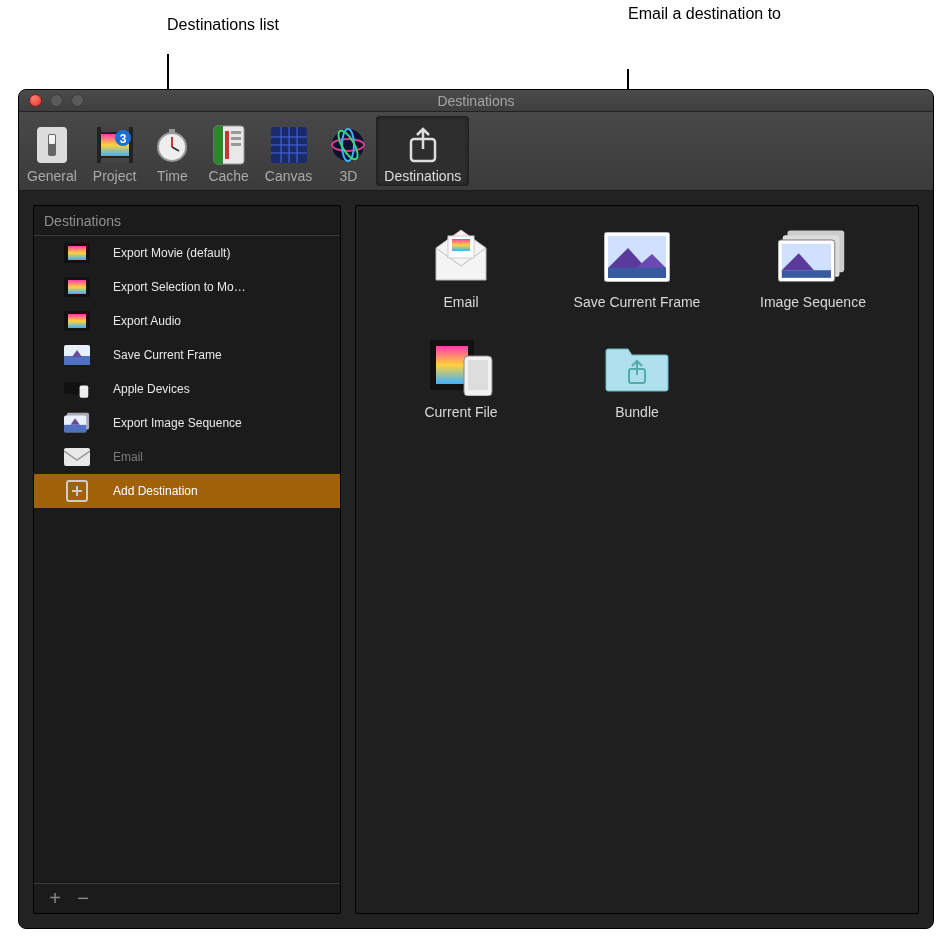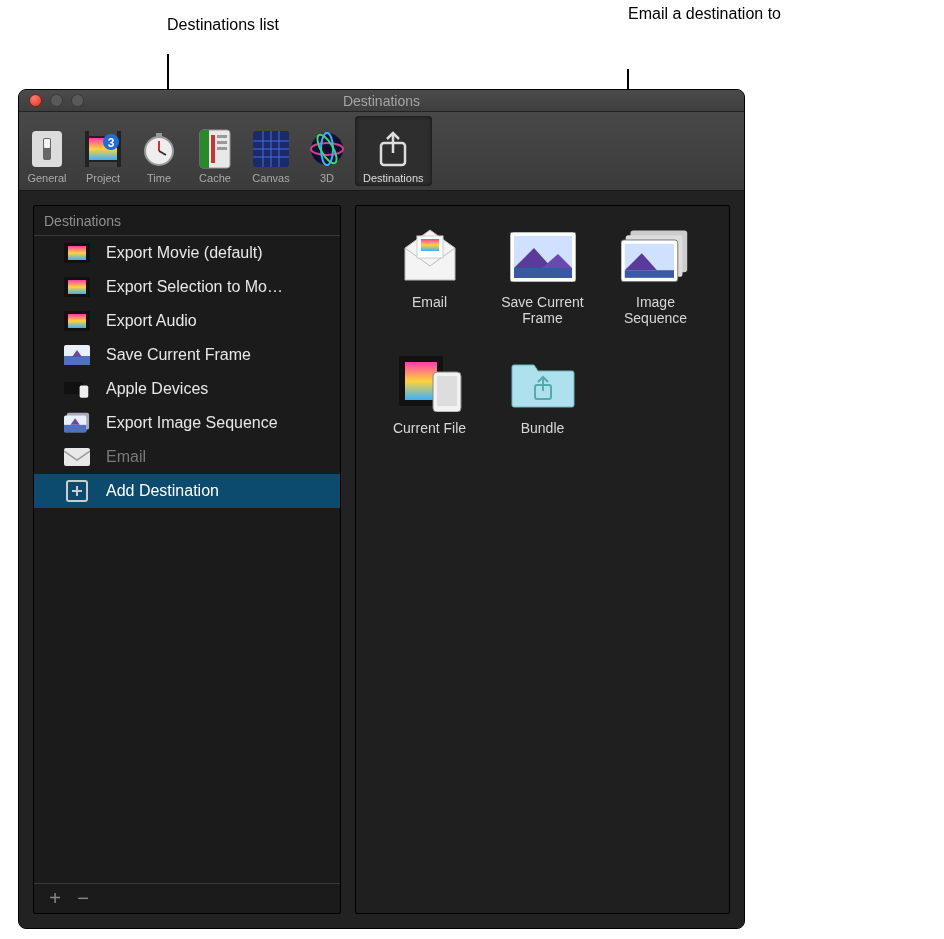--- a/index.html
+++ b/index.html
@@ -23,21 +23,21 @@
   .callout-line {
     position: absolute;
     background: #000;
   }
 
   
   .window {
     position: absolute;
     top: 89px;
     left: 18px;
-    width: 727px;
+    width: 916px;
     height: 840px;
     background: #323232;
     border: 1px solid #000;
     border-radius: 8px;
     box-shadow: 0 0 0 1px #555 inset;
     display: flex;
     flex-direction: column;
     overflow: hidden;
   }
 
@@ -84,21 +84,21 @@
     justify-content: flex-end;
     gap: 3px;
     padding: 4px 8px 2px;
     cursor: pointer;
   }
   .tool.active {
     background: #2e2e2e;
     border-radius: 4px;
     box-shadow: inset 0 0 4px #111;
   }
-  .tool-label { color: #aaa; font-size: 11px; white-space: nowrap; }
+  .tool-label { color: #aaa; font-size: 14px; white-space: nowrap; }
   .tool.active .tool-label { color: #ddd; }
   .tool-icon {
     width: 40px; height: 40px;
     display: flex; align-items: center; justify-content: center;
     border-radius: 4px;
   }
 
   
   .body {
     flex: 1;
@@ -121,32 +121,32 @@
   .sidebar-header {
     color: #909090;
     font-size: 14px;
     padding: 7px 10px 6px;
     border-bottom: 1px solid #3a3a3a;
   }
   .sidebar-items { flex: 1; overflow: auto;}
   .s-item {
     display: flex;
     align-items: center;
-    gap: 16px;
+    gap: 23px;
     padding: 7px 12px 7px 30px;
     color: #e8e8e8;
-    font-size: 16px;
+    font-size: 12px;
     cursor: pointer;
     white-space: nowrap;
     overflow: hidden;
     text-overflow: ellipsis;
   }
   .s-item.dim { color: #7a7a7a; }
   .s-item.selected {
-    background: #0c4a6e;
+    background: #a16207;
     color: #fff;
   }
   .s-item .s-icon {
     width: 26px; height: 20px; flex-shrink:0;
     display:flex; align-items:center; justify-content:center;
   }
   .s-item .s-label { overflow:hidden; text-overflow: ellipsis; }
   .sidebar-footer {
     height: 30px;
     border-top: 1px solid #3a3a3a;

